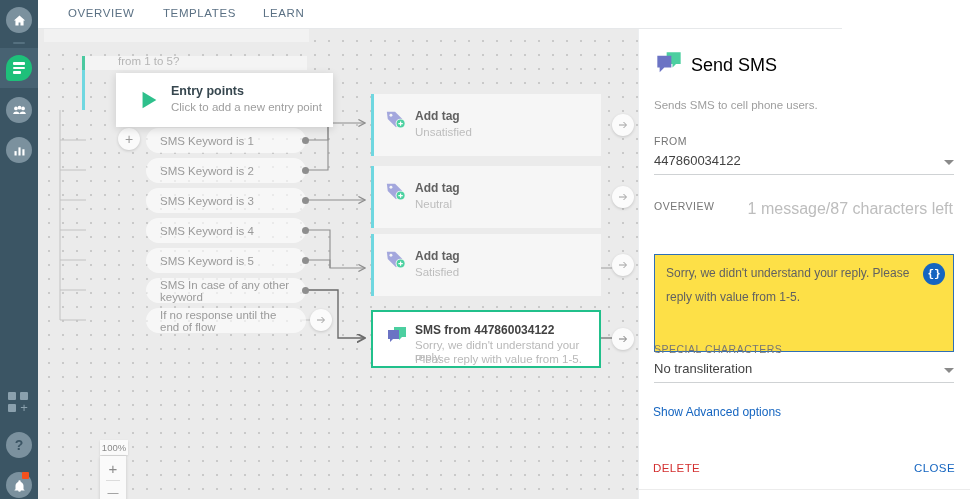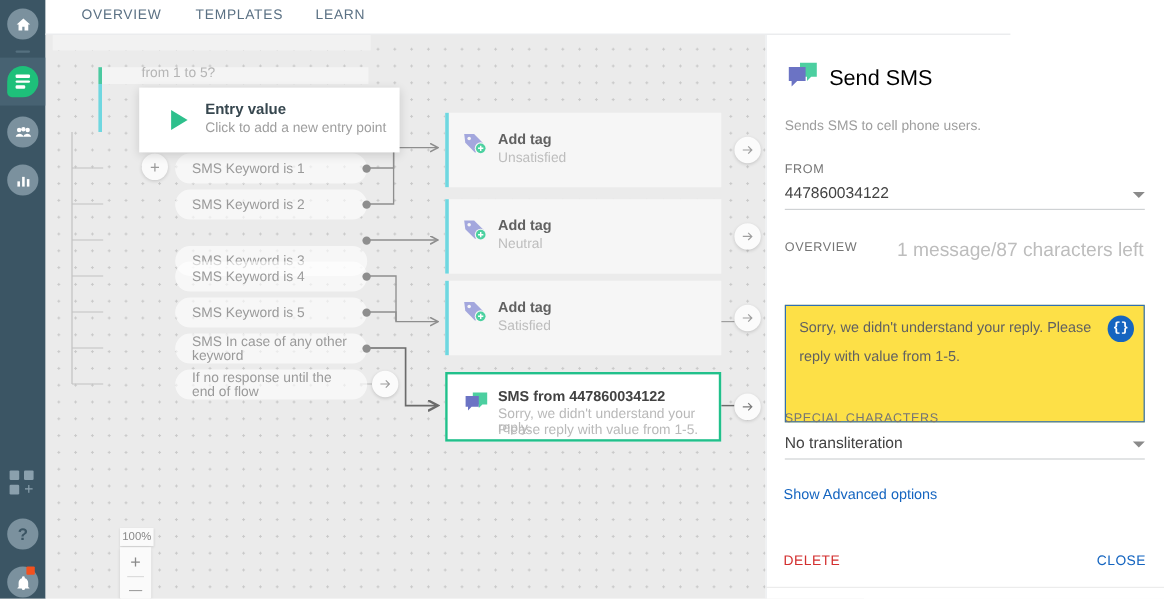--- a/index.html
+++ b/index.html
@@ -221,37 +221,37 @@
       <path d="M262,292 L272,292" stroke="#c2c2c2" stroke-width="1" fill="none"></path>
 
       <path d="M563,240 L574,240" stroke="#9e9e9e" stroke-width="1" fill="none"></path>
       <path d="M563,310 L574,310" stroke="#6b6b6b" stroke-width="1.2" fill="none"></path>
     </svg>
 
     <div class="entry">
       <svg style="position:absolute;left:22px;top:16px" width="22" height="22" viewBox="0 0 24 24">
         <path d="M5 3 L20 12 L5 21 Z" fill="#2ec08c"></path>
       </svg>
-      <div class="ptitle">Entry value</div>
+      <div class="ptitle">Entry points</div>
       <div class="psub">Click to add a new entry point</div>
     </div>
 
     <div class="plusbtn" style="left:80px;top:100px">+</div>
 
     <div class="pill" style="left:108px;top:100px;width:160px">
       <span>SMS Keyword is 1</span>
       </div>
     <div class="dot" style="left:264px;top:109px"></div>
 
     <div class="pill" style="left:108px;top:130px;width:160px">
       <span>SMS Keyword is 2</span>
       </div>
     <div class="dot" style="left:264px;top:139px"></div>
 
-    <div class="pill" style="left:108px;top:177px;width:160px">
+    <div class="pill" style="left:108px;top:160px;width:160px">
       <span>SMS Keyword is 3</span>
       </div>
     <div class="dot" style="left:264px;top:169px"></div>
 
     <div class="pill" style="left:108px;top:190px;width:160px">
       <span>SMS Keyword is 4</span>
       </div>
     <div class="dot" style="left:264px;top:199px"></div>
 
     <div class="pill" style="left:108px;top:220px;width:160px">

